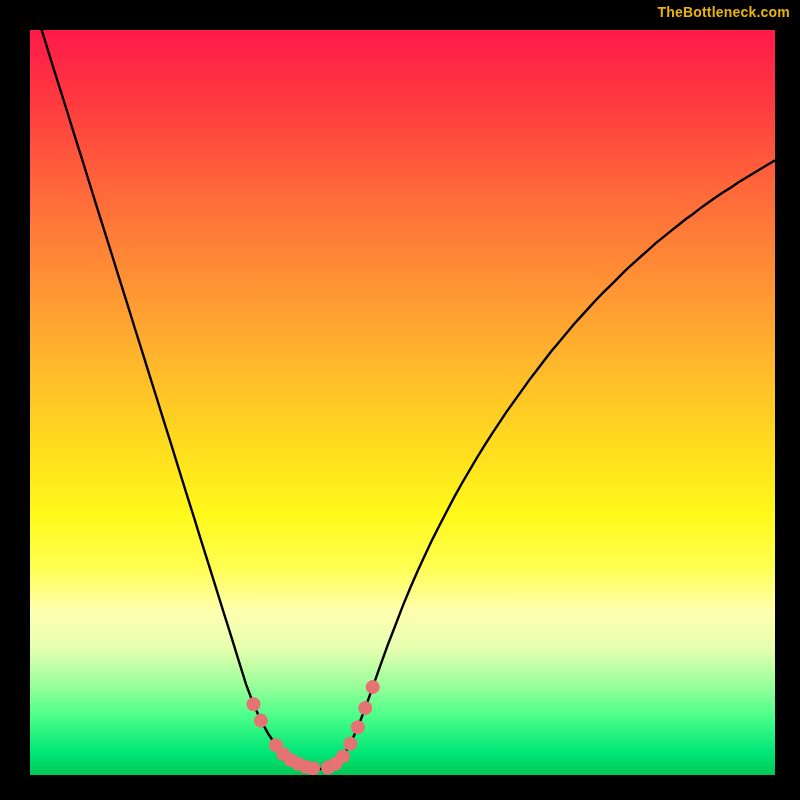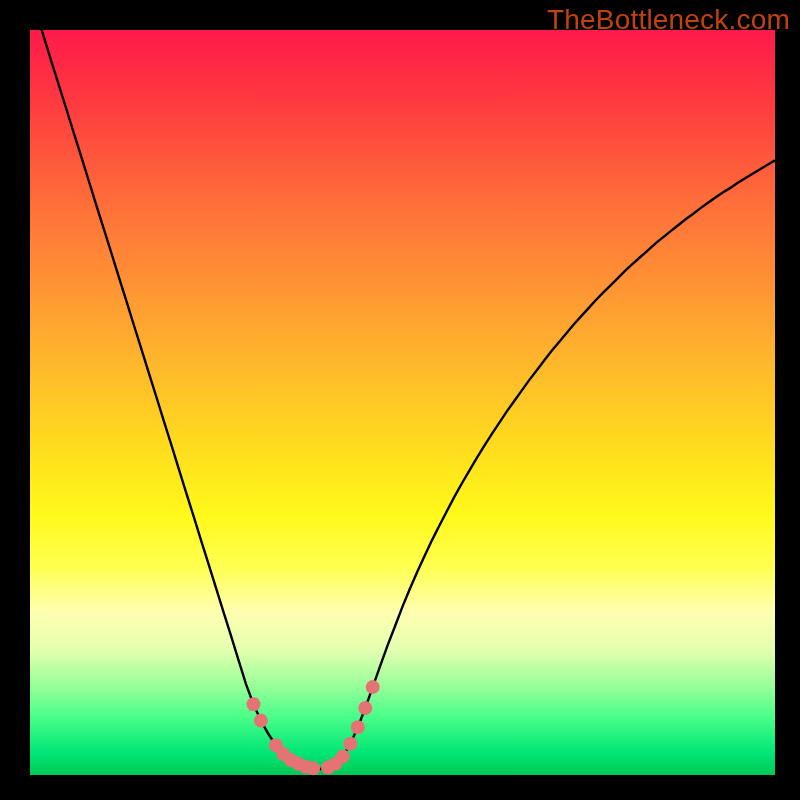--- a/index.html
+++ b/index.html
@@ -46,23 +46,23 @@
     left: 30px;
     top: 30px;
     width: 745px;
     height: 745px;
     overflow: visible;
   }
   .branding {
     position: absolute;
     top: 4px;
     right: 10px;
-    color: #c2410c;
-    font-size: 28px;
-    font-weight: 400;
+    color: #eab308;
+    font-size: 14px;
+    font-weight: 700;
     letter-spacing: 0.2px;
   }
 </style>
 </head>
 <body>
 
 <div class="frame">
   <div class="branding">TheBottleneck.com</div>
 
   <div class="plot-bg"></div>

